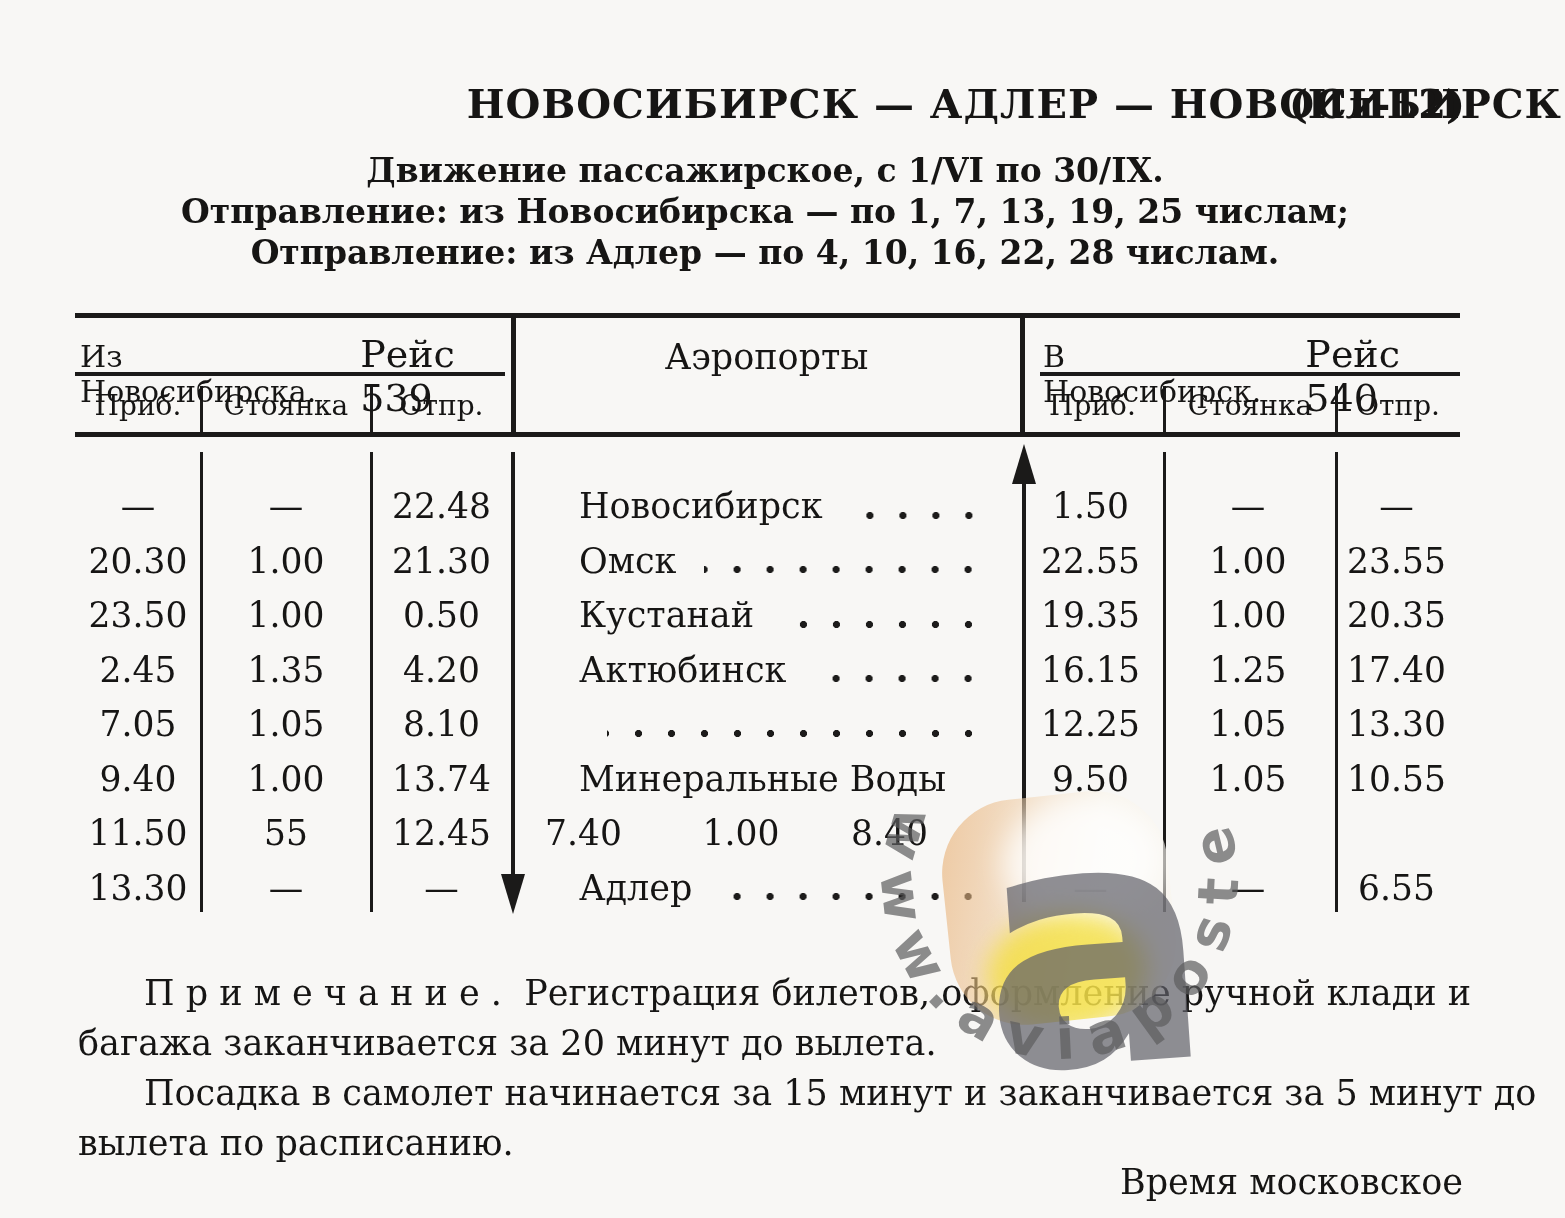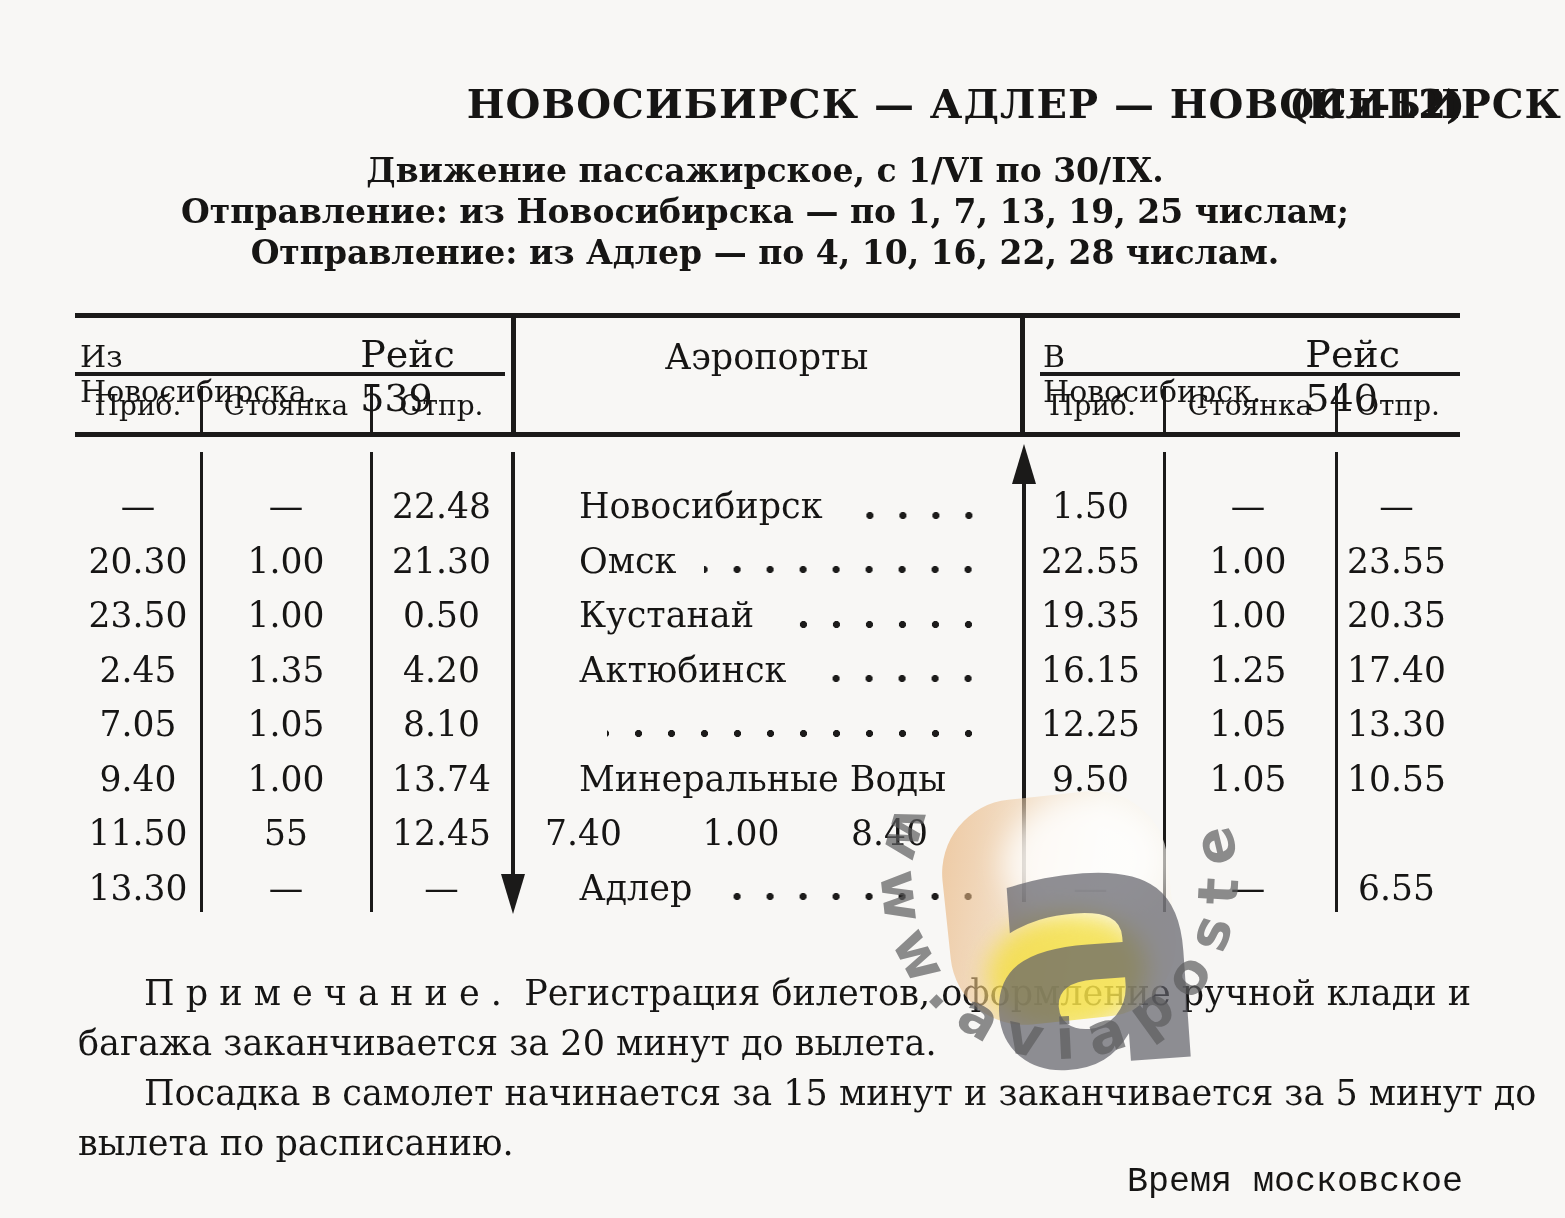--- a/index.html
+++ b/index.html
@@ -104,21 +104,21 @@
     background-image: radial-gradient(circle, #1c1b1a 3.2px, rgba(0,0,0,0) 3.9px);
     background-size: 33px 9px;
     background-repeat: repeat-x;
     background-position: right center;
   }
 
   
   .notes { left: 78px; top: 968px; width: 1340px; font-size: 35px; line-height: 50px; }
   .note-line { white-space: pre; }
   .note-indent { padding-left: 66px; }
-  .time-note { right: 102px; top: 1162px; font-size: 35px; font-family: Liberation Mono, monospace; }
+  .time-note { right: 102px; top: 1162px; font-size: 35px; }
 
   
   .watermark { left: 0; top: 0; width: 1565px; height: 1218px; pointer-events: none; z-index: 5; }
   .wm-logo {
     position: absolute; left: 946px; top: 795px;
     width: 226px; height: 226px;
     border-radius: 74px;
     transform: rotate(-6deg);
     background: linear-gradient(105deg, rgba(230,168,103,0.60) 0%, rgba(246,238,222,0.50) 60%, rgba(250,246,238,0.45) 100%);
     overflow: hidden;

